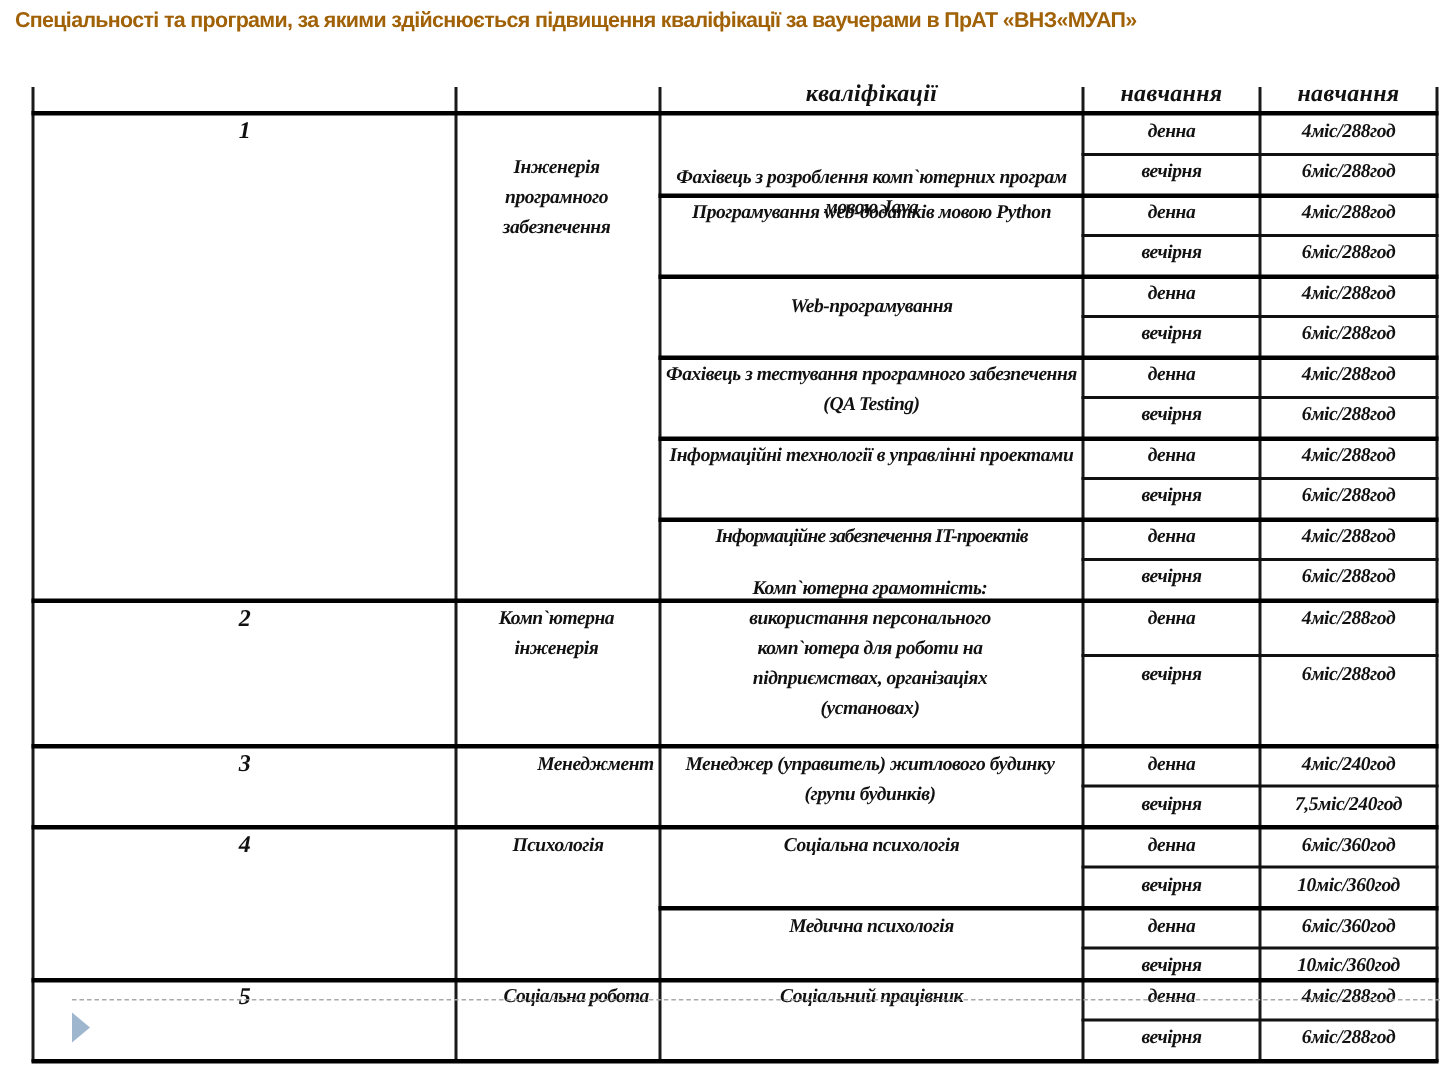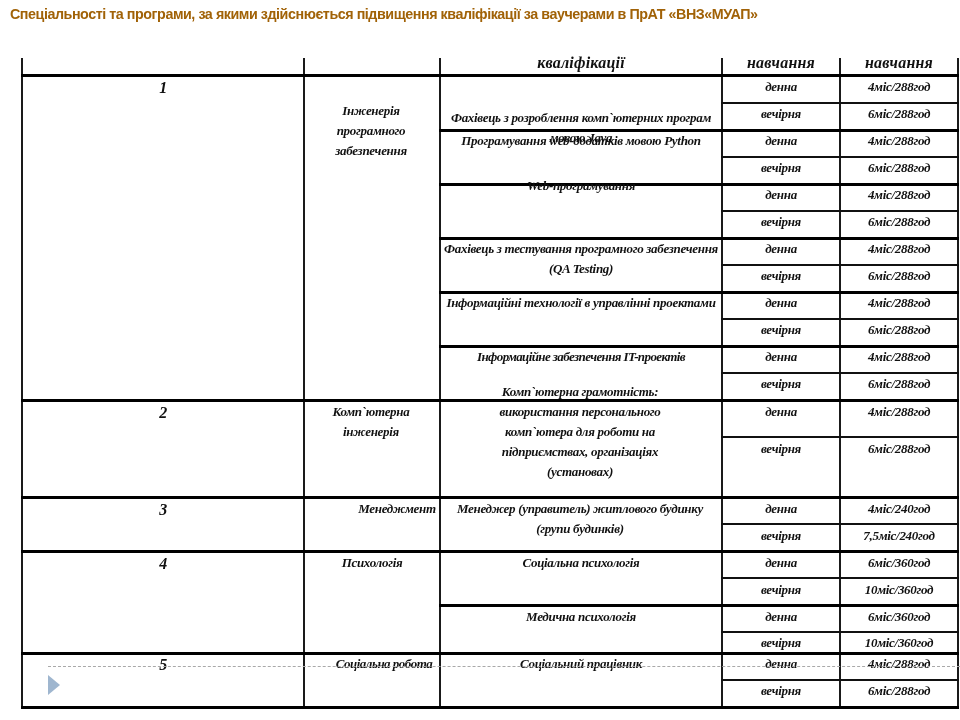--- a/index.html
+++ b/index.html
@@ -87,21 +87,21 @@
   <div class="cell" style="left:841px; top:77px; width:116px;">4міс/288год</div>
   <div class="cell" style="left:723px; top:104px; width:116px;">вечірня</div>
   <div class="cell" style="left:841px; top:104px; width:116px;">6міс/288год</div>
 
   <div class="cell" style="left:443px; top:131px; width:276px;">Програмування web-додатків мовою Python</div>
   <div class="cell" style="left:723px; top:131px; width:116px;">денна</div>
   <div class="cell" style="left:841px; top:131px; width:116px;">4міс/288год</div>
   <div class="cell" style="left:723px; top:158px; width:116px;">вечірня</div>
   <div class="cell" style="left:841px; top:158px; width:116px;">6міс/288год</div>
 
-  <div class="cell" style="left:443px; top:176px; width:276px;">Web-програмування</div>
+  <div class="cell" style="left:443px; top:194px; width:276px;">Web-програмування</div>
   <div class="cell" style="left:723px; top:185px; width:116px;">денна</div>
   <div class="cell" style="left:841px; top:185px; width:116px;">4міс/288год</div>
   <div class="cell" style="left:723px; top:212px; width:116px;">вечірня</div>
   <div class="cell" style="left:841px; top:212px; width:116px;">6міс/288год</div>
 
   <div class="cell" style="left:443px; top:239px; width:276px;">Фахівець з тестування програмного забезпечення (QA Testing)</div>
   <div class="cell" style="left:723px; top:239px; width:116px;">денна</div>
   <div class="cell" style="left:841px; top:239px; width:116px;">4міс/288год</div>
   <div class="cell" style="left:723px; top:266px; width:116px;">вечірня</div>
   <div class="cell" style="left:841px; top:266px; width:116px;">6міс/288год</div>

